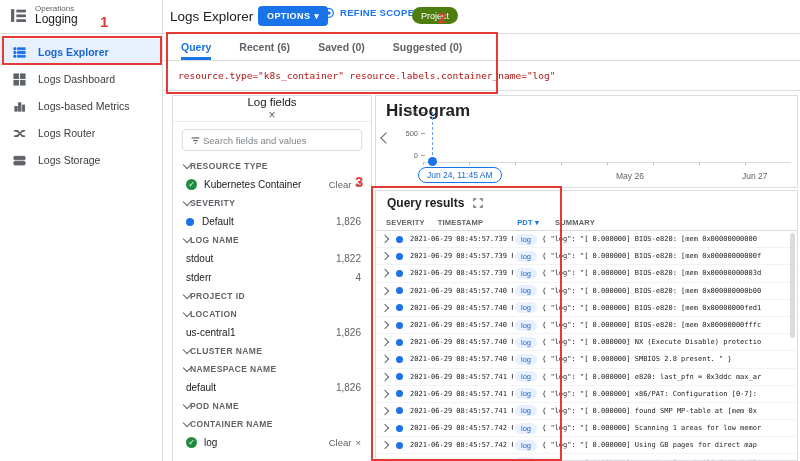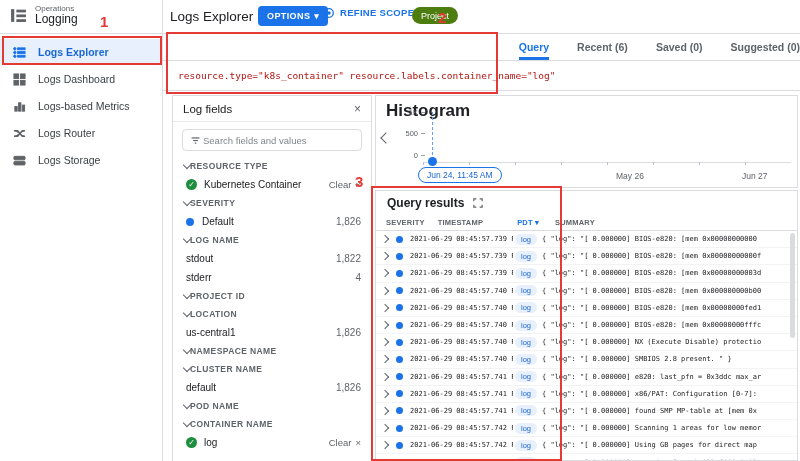--- a/index.html
+++ b/index.html
@@ -20,28 +20,28 @@
   .scope-badge{position:absolute;left:412px;top:7px;height:17px;background:#4d7c0f;color:#fff;font-size:9px;border-radius:9px;padding:0 9px;display:flex;align-items:center;}
 
   
   .sidebar{position:absolute;left:0;top:34px;width:162px;bottom:0;background:#fff;padding-top:5px;}
   .side-item{height:26px;display:flex;align-items:center;gap:12px;padding-left:13px;font-size:10.5px;color:#3c4043;margin-bottom:1px;cursor:pointer;}
   .side-item svg{width:13px;height:13px;fill:#5f6368;stroke:#5f6368;flex:0 0 auto;}
   .side-item.active{background:#e8f0fe;color:#1967d2;font-weight:bold;}
   .side-item.active svg{fill:#1a73e8;stroke:#1a73e8;}
 
   
-  .tabs{position:absolute;left:163px;top:34px;right:0;height:26px;background:#fff;border-bottom:1px solid #dadce0;display:flex;gap:28px;padding-left:18px;justify-content:flex-end;}
+  .tabs{position:absolute;left:163px;top:34px;right:0;height:26px;background:#fff;border-bottom:1px solid #dadce0;display:flex;gap:28px;padding-left:18px;}
   .tab{font-size:10.5px;font-weight:bold;color:#5f6368;line-height:26px;cursor:pointer;}
   .tab.active{color:#1a73e8;box-shadow:inset 0 -3px 0 #1a73e8;}
   .query-editor{position:absolute;left:163px;top:61px;right:0;height:29px;background:#fff;border-bottom:1px solid #dadce0;display:flex;align-items:center;padding-left:15px;font-family:"DejaVu Sans Mono",monospace;font-size:9.5px;color:#b31412;white-space:pre;}
 
   
   .log-fields{position:absolute;left:172px;top:95px;width:198px;bottom:0;background:#fff;border:1px solid #dadce0;border-bottom:none;overflow:hidden;}
-  .lf-head{height:25px;display:flex;align-items:center;justify-content:space-between;padding:0 10px;border-bottom:1px solid #e8eaed;}
+  .lf-head{height:25px;display:flex;align-items:center;justify-content:space-between;padding:0 10px;border-bottom:1px solid #e8eaed;flex-direction:column;}
   .lf-title{font-size:11.5px;color:#202124;}
   .lf-close{color:#5f6368;font-size:12px;cursor:pointer;}
   .lf-search{margin:7px 9px 6px;border:1px solid #dadce0;border-radius:4px;height:20px;display:flex;align-items:center;padding:0 7px;}
   .lf-search svg{width:11px;height:11px;fill:#5f6368;flex:0 0 auto;}
   .lf-search input{border:none;outline:none;font-size:9.5px;color:#202124;width:100%;font-family:"Liberation Sans",sans-serif;}
   .lf-search input::placeholder{color:#80868b;}
   .lf-sec{height:18px;display:flex;align-items:center;gap:0;padding:0 11px;font-size:8.5px;font-weight:bold;letter-spacing:.4px;color:#5f6368;cursor:pointer;}
   .chev-down{width:5px;height:5px;border-right:1.3px solid #5f6368;border-bottom:1.3px solid #5f6368;transform:rotate(45deg);margin-top:-3px;flex:0 0 auto;}
   .lf-item{height:19px;display:flex;align-items:center;padding:0 10px 0 13px;font-size:10px;color:#202124;cursor:pointer;}
   .lf-item .count{margin-left:auto;color:#5f6368;}
@@ -236,26 +236,26 @@
       <span class="chev-down"></span>
       <span>LOCATION</span>
     </div>
     <div class="lf-item">
       <span>us-central1</span>
       <span class="count">1,826</span>
     </div>
 
     <div class="lf-sec">
       <span class="chev-down"></span>
+      <span>CLUSTER NAME</span>
+    </div>
+
+    <div class="lf-sec">
+      <span class="chev-down"></span>
       <span>NAMESPACE NAME</span>
-    </div>
-
-    <div class="lf-sec">
-      <span class="chev-down"></span>
-      <span>CLUSTER NAME</span>
     </div>
     <div class="lf-item">
       <span>default</span>
       <span class="count">1,826</span>
     </div>
 
     <div class="lf-sec">
       <span class="chev-down"></span>
       <span>POD NAME</span>
     </div>

